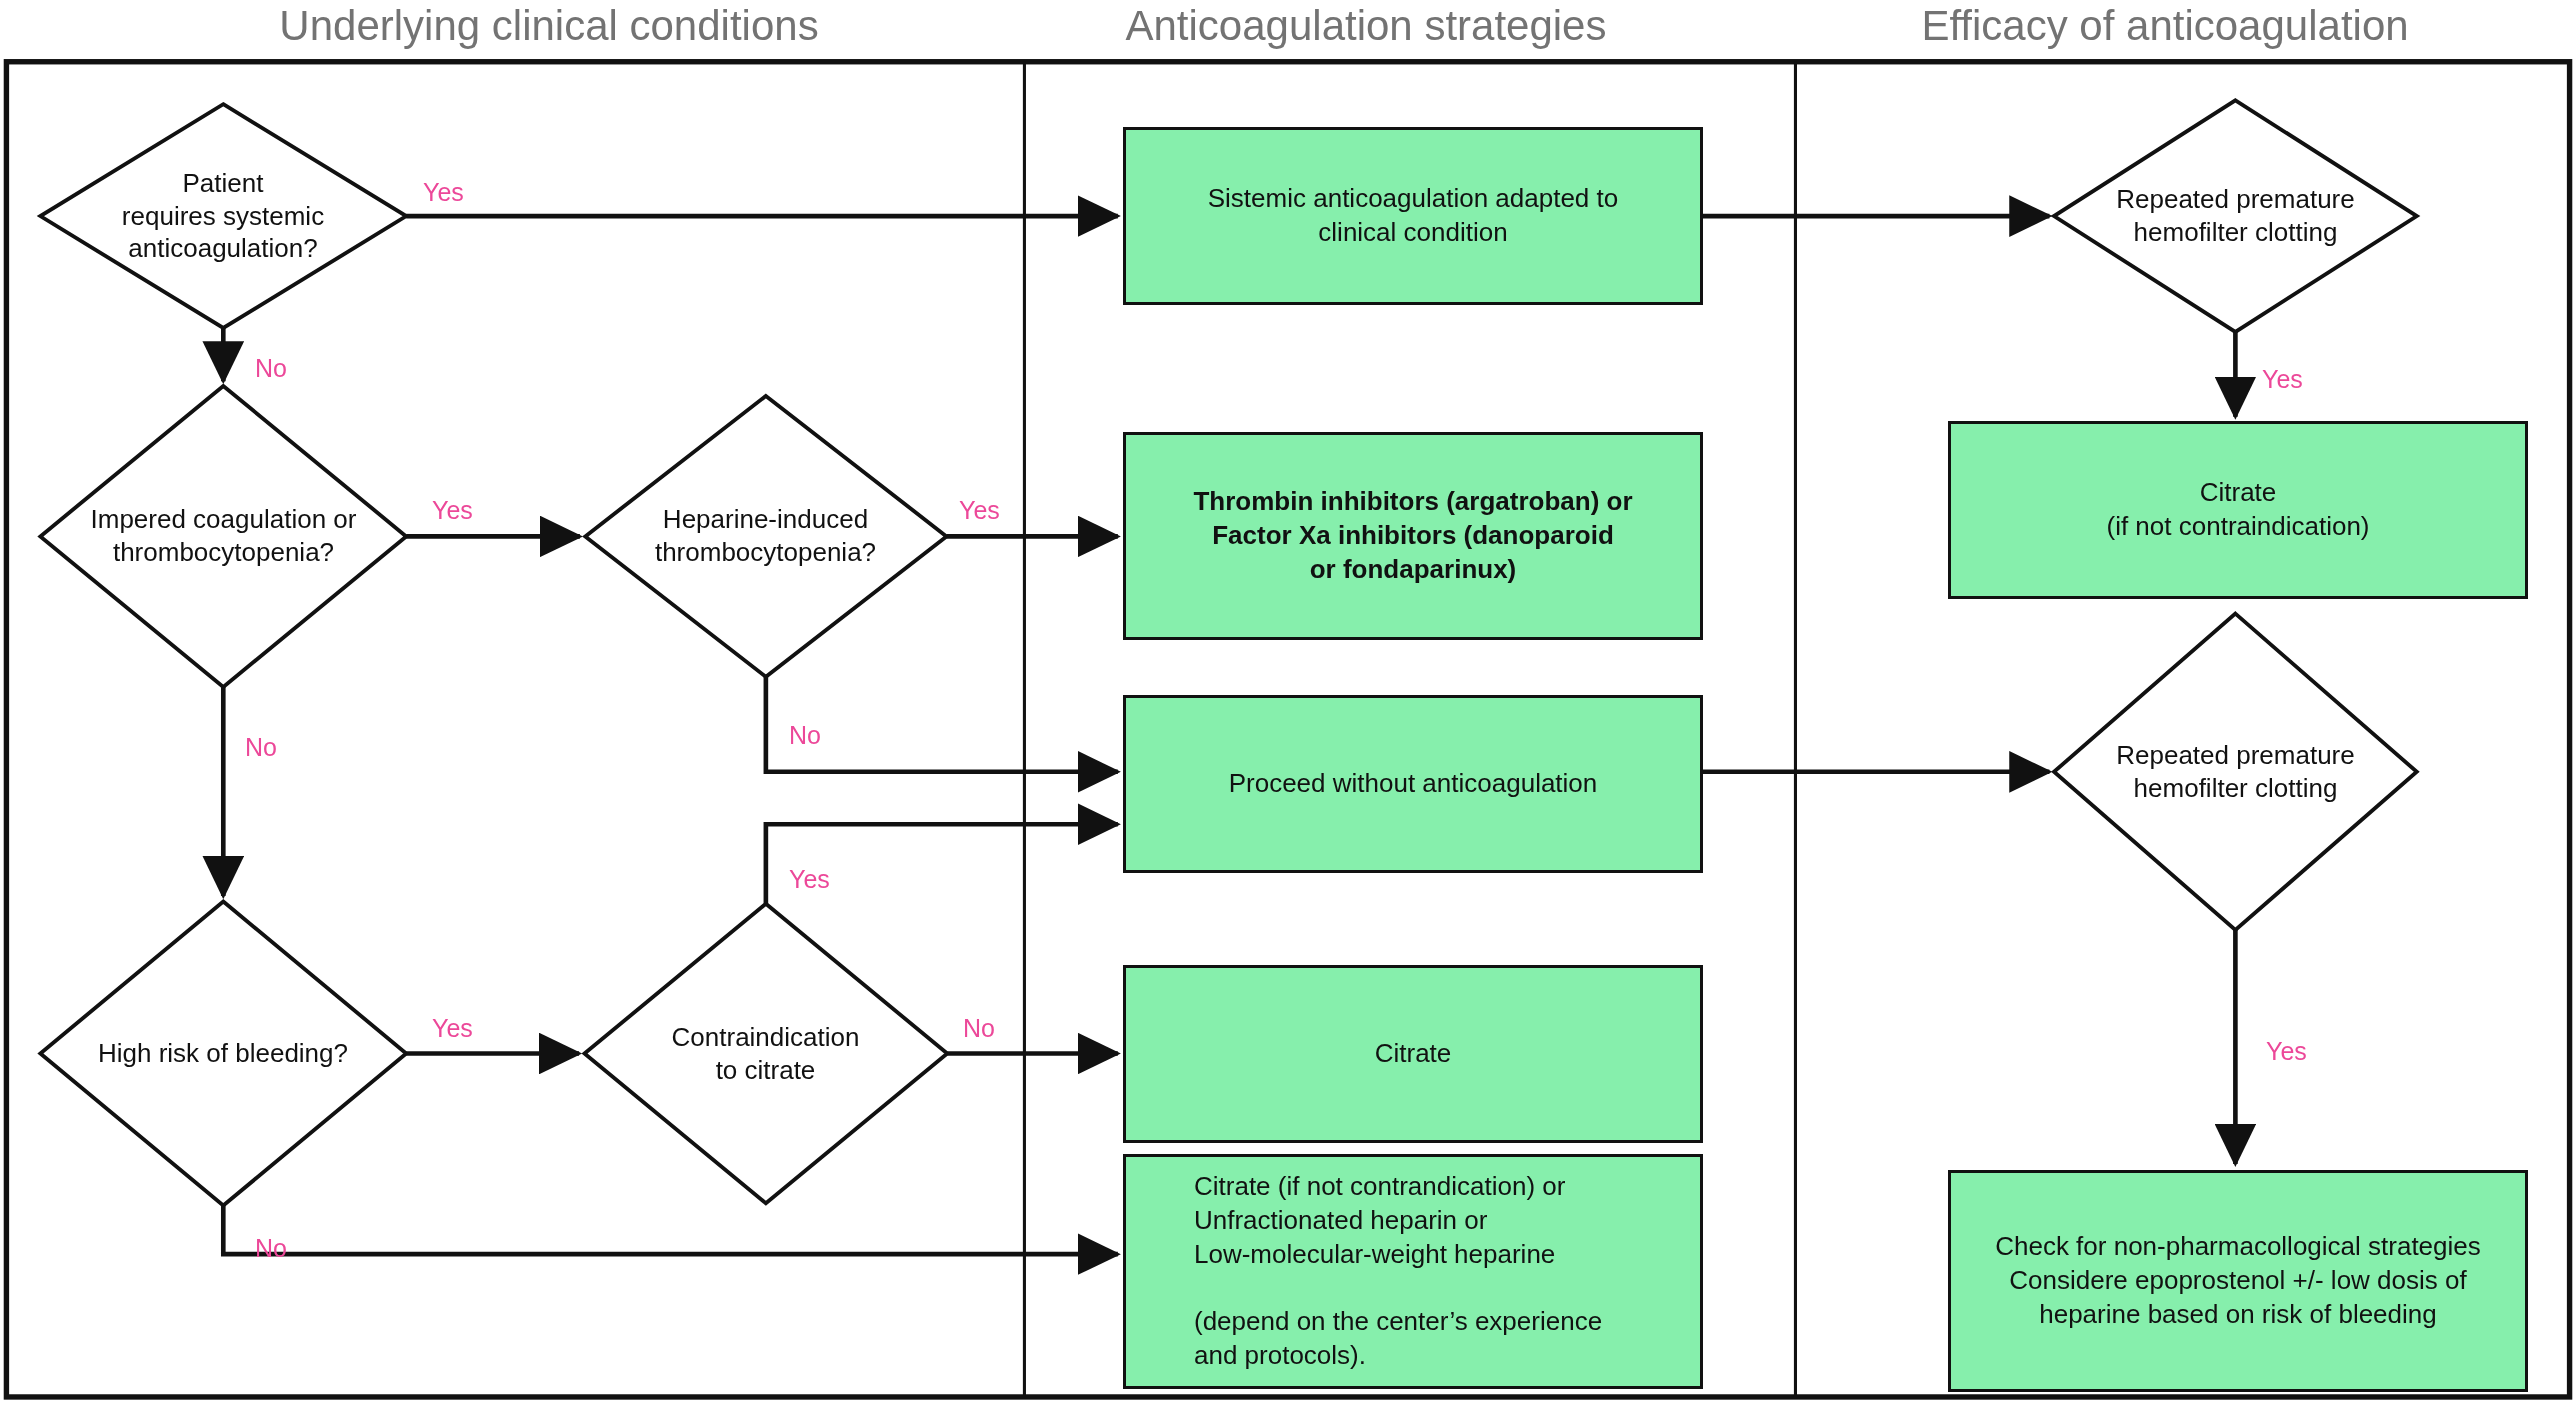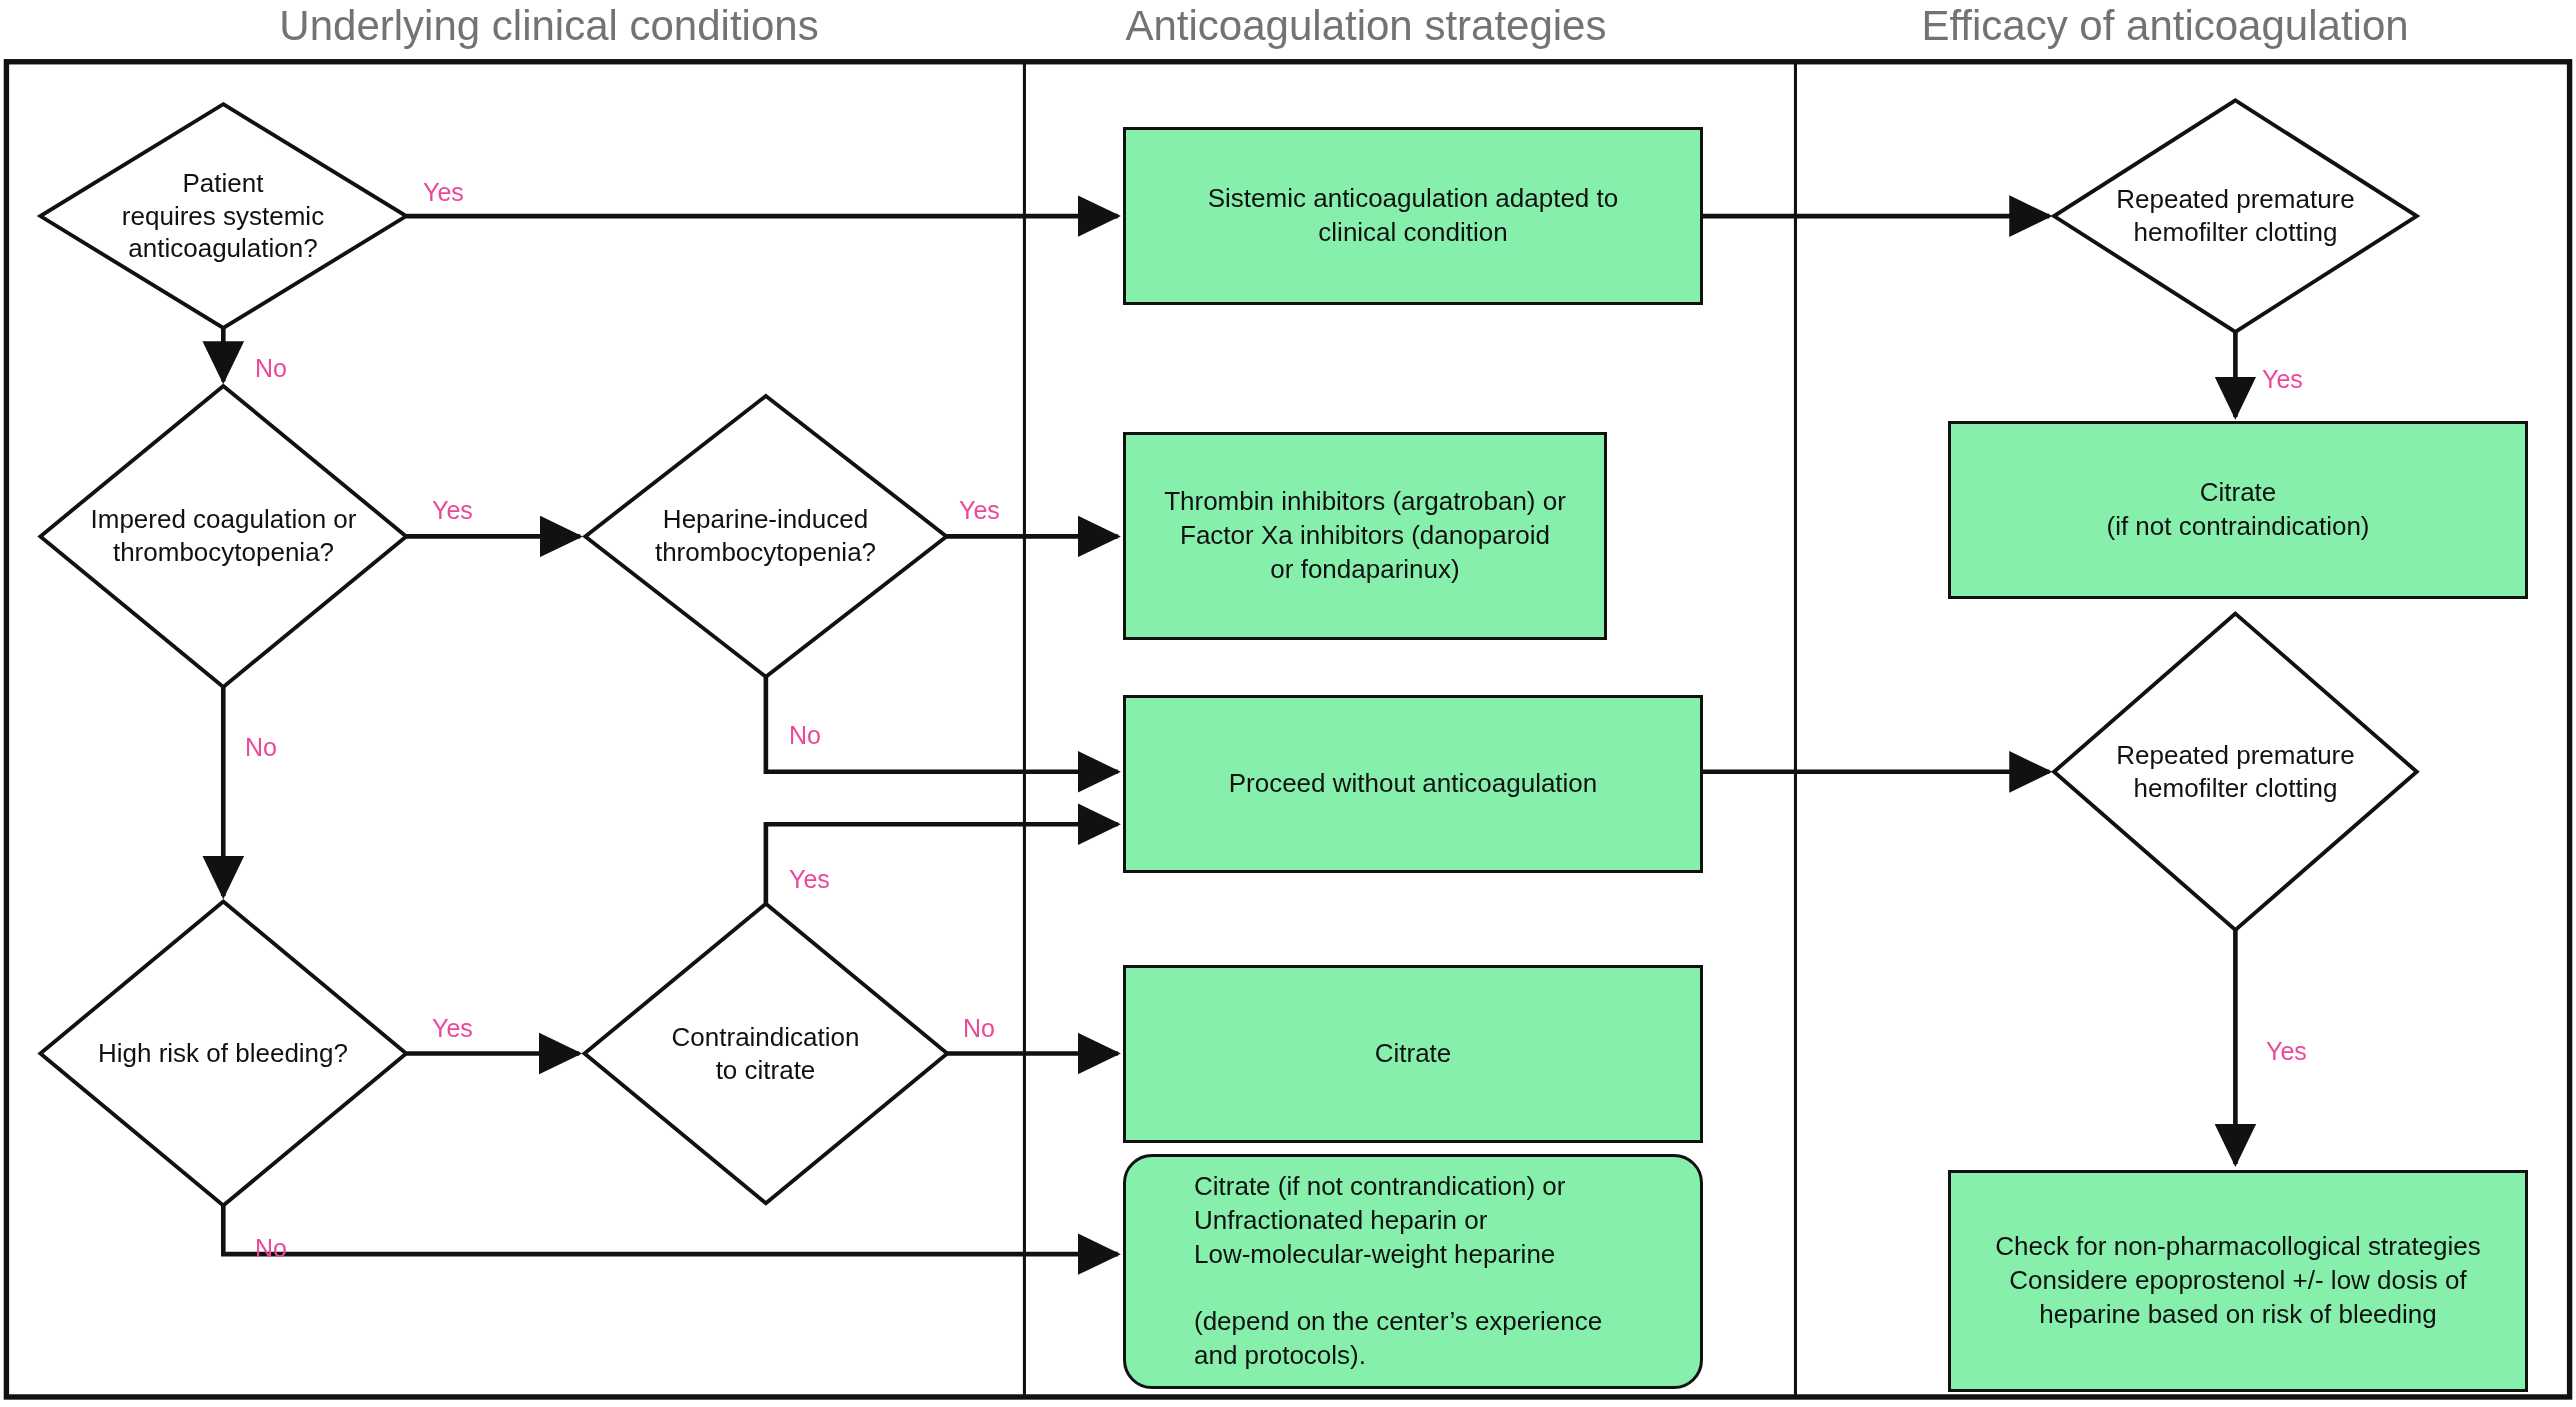--- a/index.html
+++ b/index.html
@@ -18,21 +18,21 @@
   }
   .txt{
     position:absolute;display:flex;align-items:center;justify-content:center;
     text-align:center;font-size:26px;line-height:1.26;white-space:pre-line;color:#111;
   }
   .box{
     position:absolute;box-sizing:border-box;border:3.9px solid #111;background:#86efac;
     display:flex;align-items:center;justify-content:center;
     text-align:center;font-size:26px;line-height:1.3;white-space:pre-line;color:#111;
   }
-  .box.left-align{justify-content:flex-start;text-align:left;padding-left:68px;padding-right:23px;border-radius:29px;}
+  .box.left-align{justify-content:flex-start;text-align:left;padding-left:68px;padding-right:23px;}
   .edge-label{
     position:absolute;font-size:25px;color:#ec4899;white-space:nowrap;margin-top:24px;
   }
 </style>
 </head>
 <body>
 
 <div id="canvas">
 
   <div class="col-title" style="left:86px;">Underlying clinical conditions</div>
@@ -84,21 +84,21 @@
   <div class="txt" style="left:53px;top:1015px;width:340px;height:77px;">High risk of bleeding?</div>
   <div class="txt" style="left:611px;top:977px;width:309px;height:154px;">Contraindication
 to citrate</div>
   <div class="txt" style="left:2081px;top:139px;width:309px;height:154px;">Repeated premature
 hemofilter clotting</div>
   <div class="txt" style="left:2081px;top:695px;width:309px;height:154px;">Repeated premature
 hemofilter clotting</div>
 
   <div class="box" style="left:1123px;top:127px;width:580px;height:178px;">Sistemic anticoagulation adapted to
 clinical condition</div>
-  <div class="box" style="left:1123px;top:432px;width:484px;height:208px;">Thrombin inhibitors (argatroban) or
+  <div class="box" style="left:1123px;top:432px;width:580px;height:208px;font-weight:bold;">Thrombin inhibitors (argatroban) or
 Factor Xa inhibitors (danoparoid
 or fondaparinux)</div>
   <div class="box" style="left:1123px;top:695px;width:580px;height:178px;">Proceed without anticoagulation</div>
   <div class="box" style="left:1123px;top:965px;width:580px;height:178px;">Citrate</div>
   <div class="box left-align" style="left:1123px;top:1154px;width:580px;height:235px;">Citrate (if not contrandication) or
 Unfractionated heparin or
 Low-molecular-weight heparine
 
 (depend on the center’s experience
 and protocols).</div>

